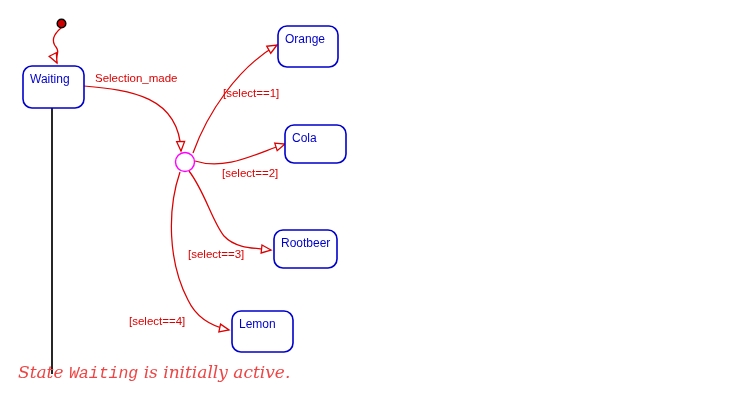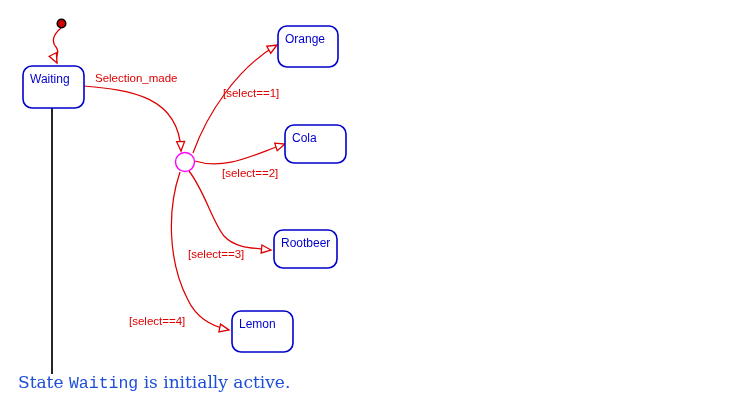--- a/index.html
+++ b/index.html
@@ -42,25 +42,26 @@
     stroke: #000000;
     stroke-width: 1.5;
   }
   .callout-line {
     stroke: #000000;
     stroke-width: 1.7;
   }
   .caption {
     position: absolute;
     left: 18px;
-    top: 372px;
-    color: #1d4ed8;
+    top: 362px;
+    color: #ef4444;
     font-family: "DejaVu Serif", serif;
     font-size: 17px;
     white-space: pre;
+    font-style: italic;
   }
   .caption .mono {
     font-family: "Liberation Mono", monospace;
     font-size: 16.5px;
   }
 </style>
 </head>
 <body>
 
 <div class="canvas">

